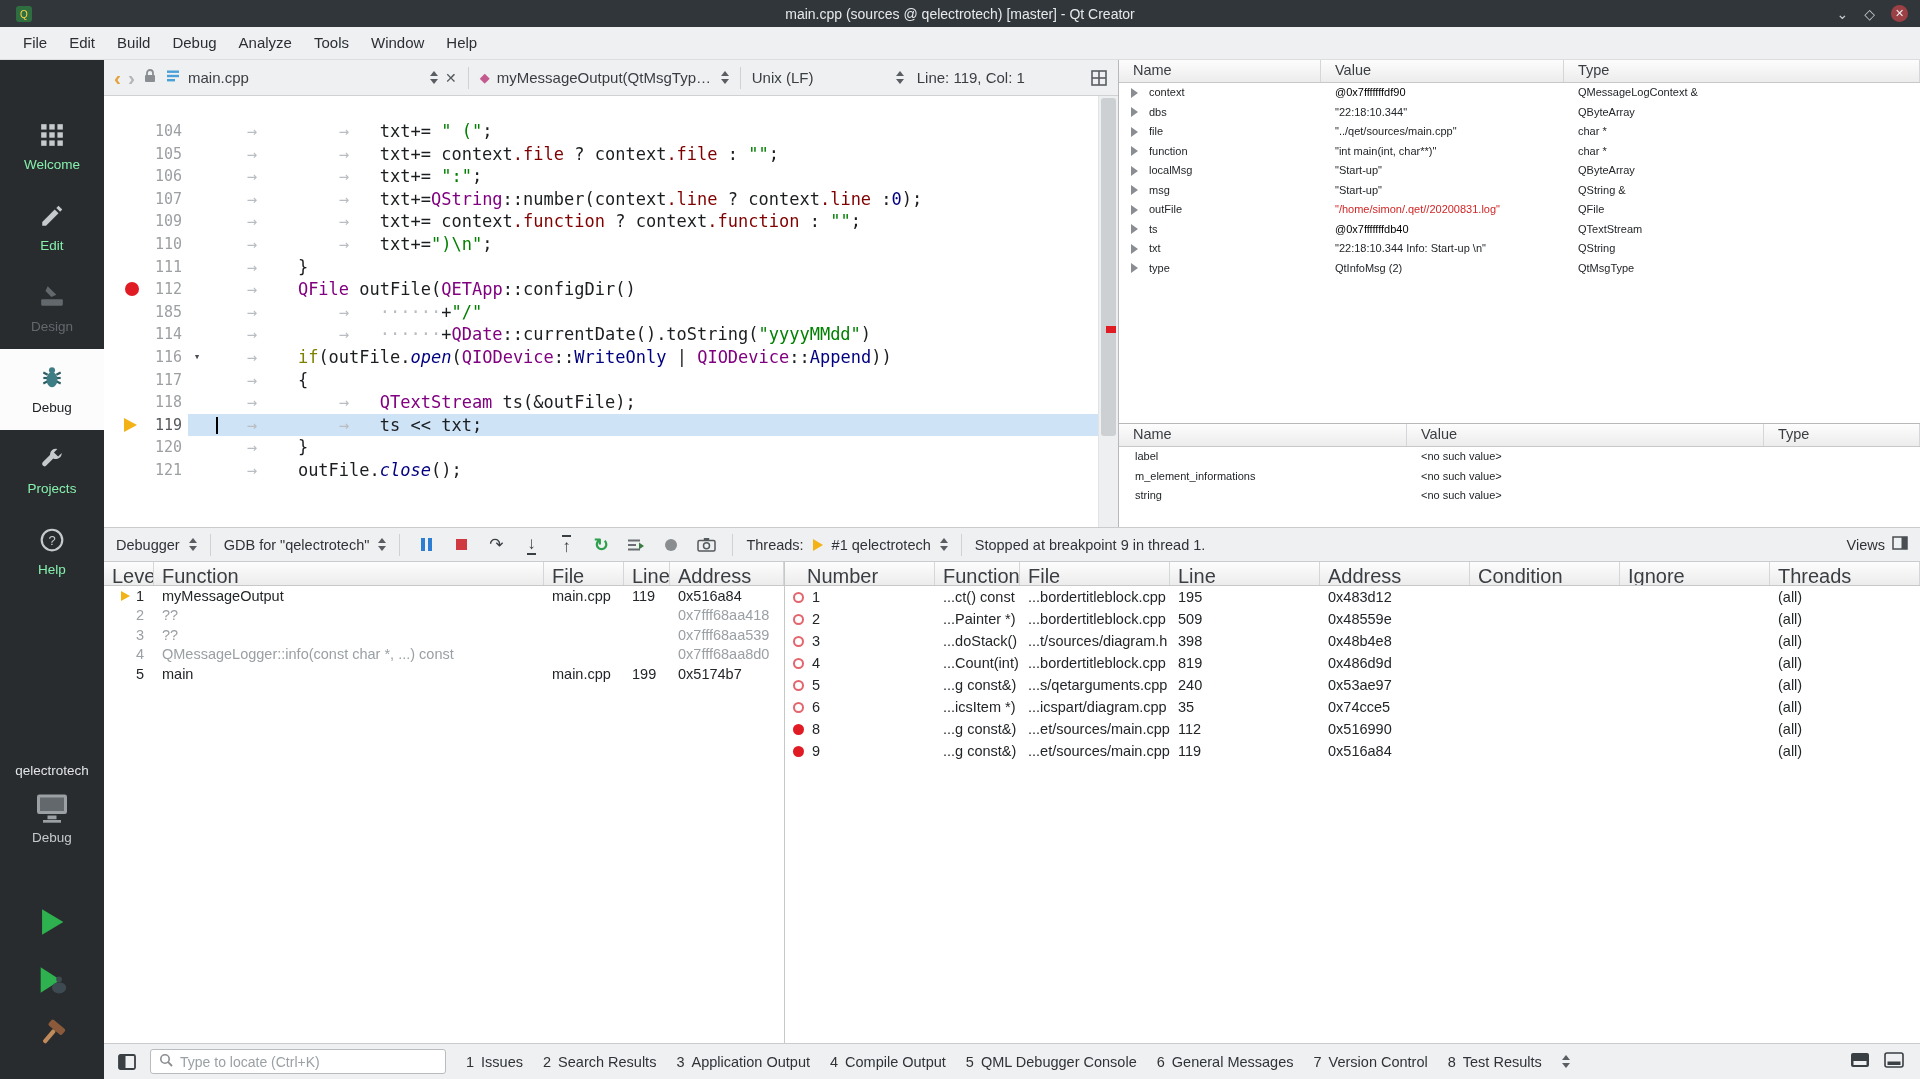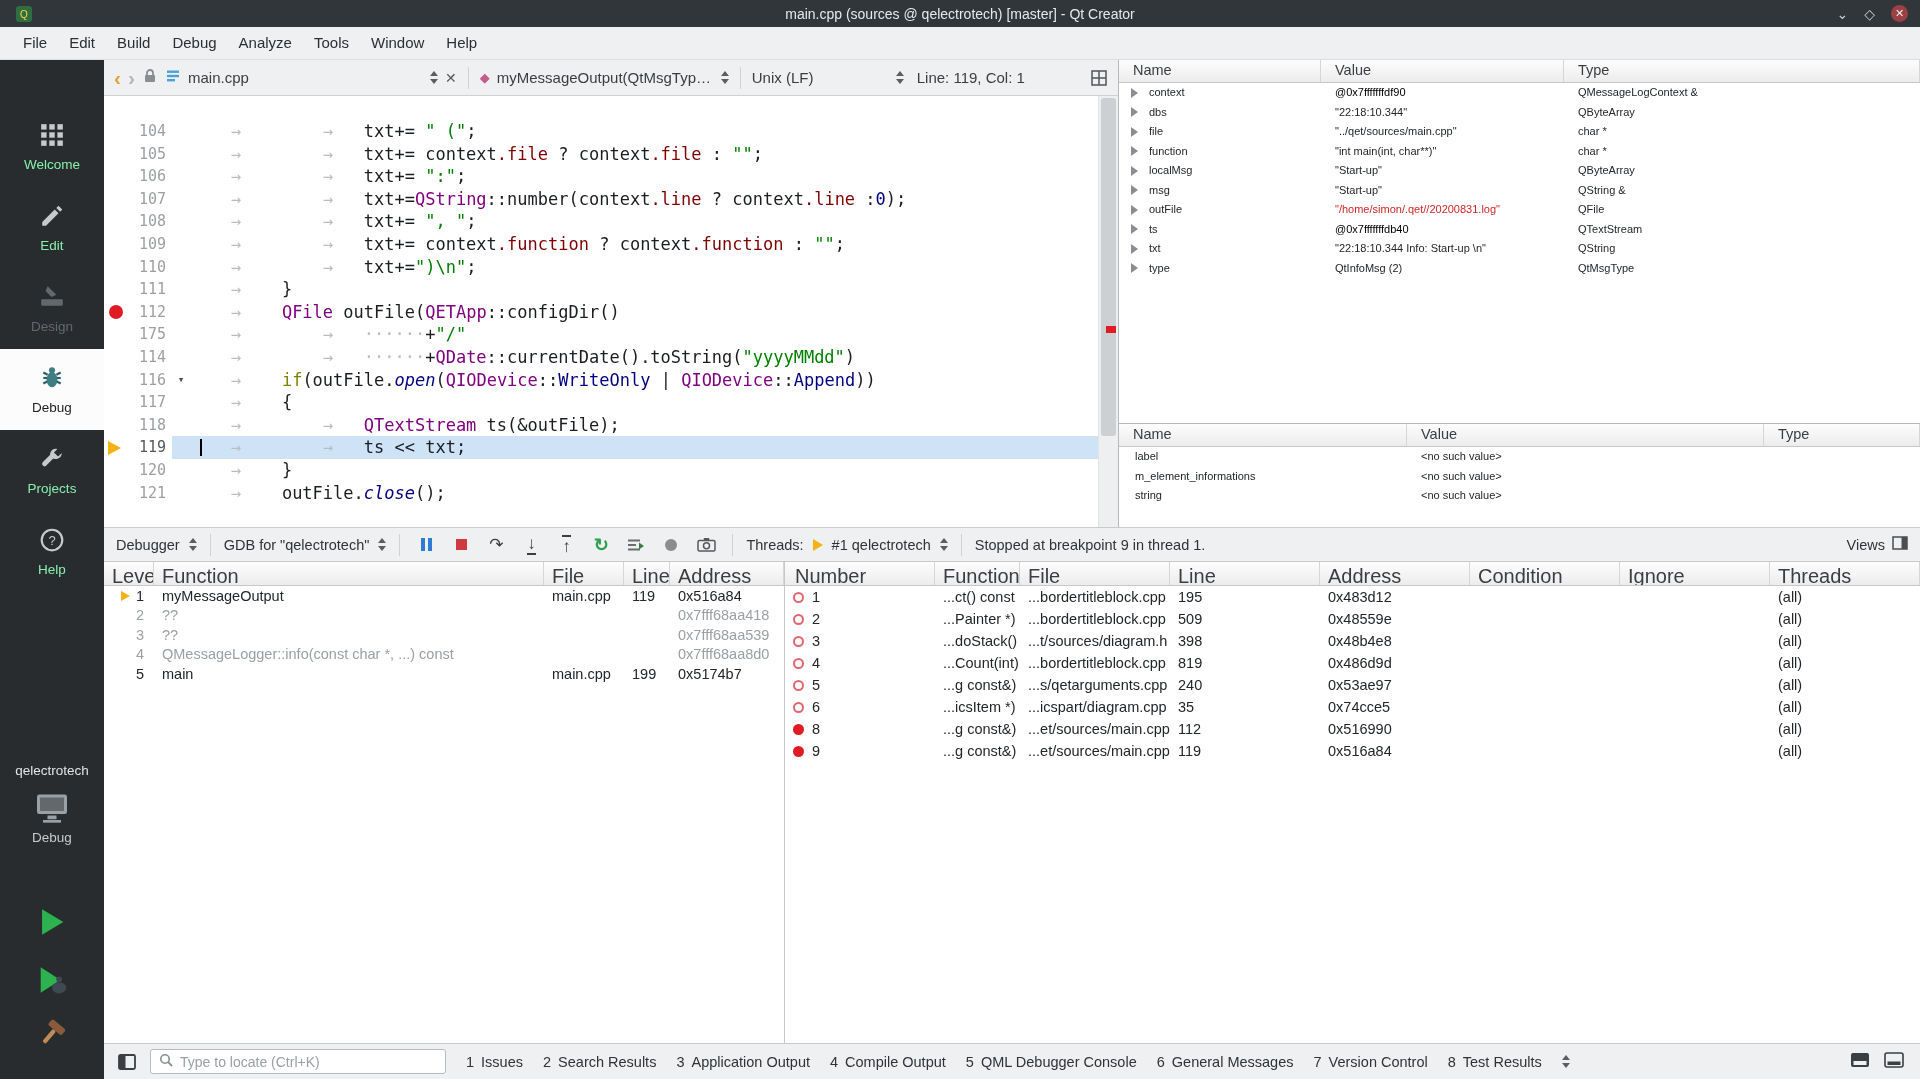--- a/index.html
+++ b/index.html
@@ -42,21 +42,21 @@
 .spin i{width:0;height:0;border-left:4px solid transparent;border-right:4px solid transparent;display:block}
 .spin .up{border-bottom:5px solid #5a5e62}
 .spin .dn{border-top:5px solid #5a5e62}
 .diamond{color:#c45b8e;font-size:13px}
 .close-x{color:#55595d;font-size:14px}
 .linecol{margin-left:6px;white-space:nowrap}
 .tb-split{margin-left:auto;display:flex}
 
 
 .editor{position:absolute;left:104px;top:96px;width:1014px;height:431px;background:#fff;font-family:"DejaVu Sans Mono",monospace;font-size:17px;overflow:hidden}
-#code-area{position:absolute;top:24px;left:0;right:20px}
+#code-area{position:absolute;top:24px;left:16px;right:20px}
 .eline{display:flex;height:22.6px;line-height:22.6px}
 .ebp{width:24px;position:relative;flex:none}
 .enum{width:44px;flex:none;text-align:right;color:#9da0a3;font-size:15px;padding-right:6px}
 .eline.cur .enum{color:#55595d}
 .efold{width:18px;flex:none;font-size:11px;color:#4a4e52;text-align:center}
 .ecode{flex:1;white-space:pre;padding-left:10px}
 .eline.cur .ecode,.eline.cur .efold{background:#cfe3f6}
 .bp-dot{position:absolute;left:5px;top:50%;margin-top:-7px;width:14px;height:14px;border-radius:50%;background:#e01b24}
 .cur-arrow{position:absolute;left:4px;top:50%;margin-top:-7px;width:0;height:0;border-left:13px solid #f3b215;border-top:7px solid transparent;border-bottom:7px solid transparent}
 .caret{display:inline-block;width:2px;height:17px;background:#000;vertical-align:-3px;margin-right:-2px}
@@ -110,21 +110,21 @@
 .stack-panel .trow{height:19.5px}
 .bp-panel .trow{height:22px}
 .trow>span{overflow:hidden;padding-left:8px}
 .c-level{display:flex;justify-content:flex-end;align-items:center;gap:6px;padding-right:10px}
 .stk-arrow{width:0;height:0;border-left:9px solid #f3b215;border-top:5px solid transparent;border-bottom:5px solid transparent}
 .trow.dim{color:#9ba0a4}
 .c-num{display:flex;align-items:center;gap:8px;padding-left:38px}
 .bp-ic{width:11px;height:11px;border-radius:50%;flex:none}
 .bp-ic.hollow{border:2.5px solid #e3656d;background:#fff}
 .bp-ic.solid{background:#e01b24}
-.phead .h-number{padding-left:10px}
+.phead .h-number{padding-left:22px}
 
 
 .statusbar{position:absolute;left:104px;top:1043px;right:0;height:36px;background:#eff0f1;border-top:1px solid #c9cbcd;display:flex;align-items:center;gap:10px;padding:0 10px}
 .sb-toggle{display:flex;margin:0 4px}
 .locator{width:296px;height:25px;background:#fff;border:1px solid #b9bcbe;border-radius:3px;display:flex;align-items:center;padding:0 8px;gap:7px;flex:none}
 .locator input{border:none;outline:none;flex:1;font-size:14px;color:#333;background:transparent;font-family:"Liberation Sans",sans-serif}
 .locator input::placeholder{color:#9aa0a4}
 #pane-buttons{display:flex;align-items:center}
 .pane-btn{display:flex;gap:7px;padding:4px 10px;font-size:14.5px;color:#2f3337}
 .sb-right{margin-left:auto;display:flex;align-items:center;gap:14px;margin-right:6px}
@@ -329,26 +329,20 @@
           <span class="ecode"><span class="tk-w">   →        →   </span><span class="tk-p">txt+= </span><span class="tk-s">":"</span><span class="tk-p">;</span></span>
         </div>
         <div class="eline">
           <span class="ebp"></span>
           <span class="enum">107</span>
           <span class="efold"></span>
           <span class="ecode"><span class="tk-w">   →        →   </span><span class="tk-p">txt+=</span><span class="tk-t">QString</span><span class="tk-p">::number(context</span><span class="tk-f">.line</span><span class="tk-p"> ? context</span><span class="tk-f">.line</span><span class="tk-p"> :</span><span class="tk-n">0</span><span class="tk-p">);</span></span>
         </div>
         <div class="eline">
           <span class="ebp"></span>
-          <span class="enum">108</span>
-          <span class="efold"></span>
-          <span class="ecode"><span class="tk-w">   →        →   </span><span class="tk-p">txt+= </span><span class="tk-s">", "</span><span class="tk-p">;</span></span>
-        </div>
-        <div class="eline">
-          <span class="ebp"></span>
           <span class="enum">109</span>
           <span class="efold"></span>
           <span class="ecode"><span class="tk-w">   →        →   </span><span class="tk-p">txt+= context</span><span class="tk-f">.function</span><span class="tk-p"> ? context</span><span class="tk-f">.function</span><span class="tk-p"> : </span><span class="tk-s">""</span><span class="tk-p">;</span></span>
         </div>
         <div class="eline">
           <span class="ebp"></span>
           <span class="enum">110</span>
           <span class="efold"></span>
           <span class="ecode"><span class="tk-w">   →        →   </span><span class="tk-p">txt+=</span><span class="tk-s">")\n"</span><span class="tk-p">;</span></span>
         </div>
@@ -361,21 +355,21 @@
         <div class="eline">
           <span class="ebp">
             <span class="bp-dot"></span>
           </span>
           <span class="enum">112</span>
           <span class="efold"></span>
           <span class="ecode"><span class="tk-w">   →    </span><span class="tk-t">QFile</span><span class="tk-p"> outFile(</span><span class="tk-t">QETApp</span><span class="tk-p">::configDir()</span></span>
         </div>
         <div class="eline">
           <span class="ebp"></span>
-          <span class="enum">175</span>
+          <span class="enum">185</span>
           <span class="efold"></span>
           <span class="ecode"><span class="tk-w">   →        →   ······</span><span class="tk-p">+</span><span class="tk-s">"/"</span></span>
         </div>
         <div class="eline">
           <span class="ebp"></span>
           <span class="enum">114</span>
           <span class="efold"></span>
           <span class="ecode"><span class="tk-w">   →        →   ······</span><span class="tk-p">+</span><span class="tk-t">QDate</span><span class="tk-p">::currentDate().toString(</span><span class="tk-s">"yyyyMMdd"</span><span class="tk-p">)</span></span>
         </div>
         <div class="eline">

